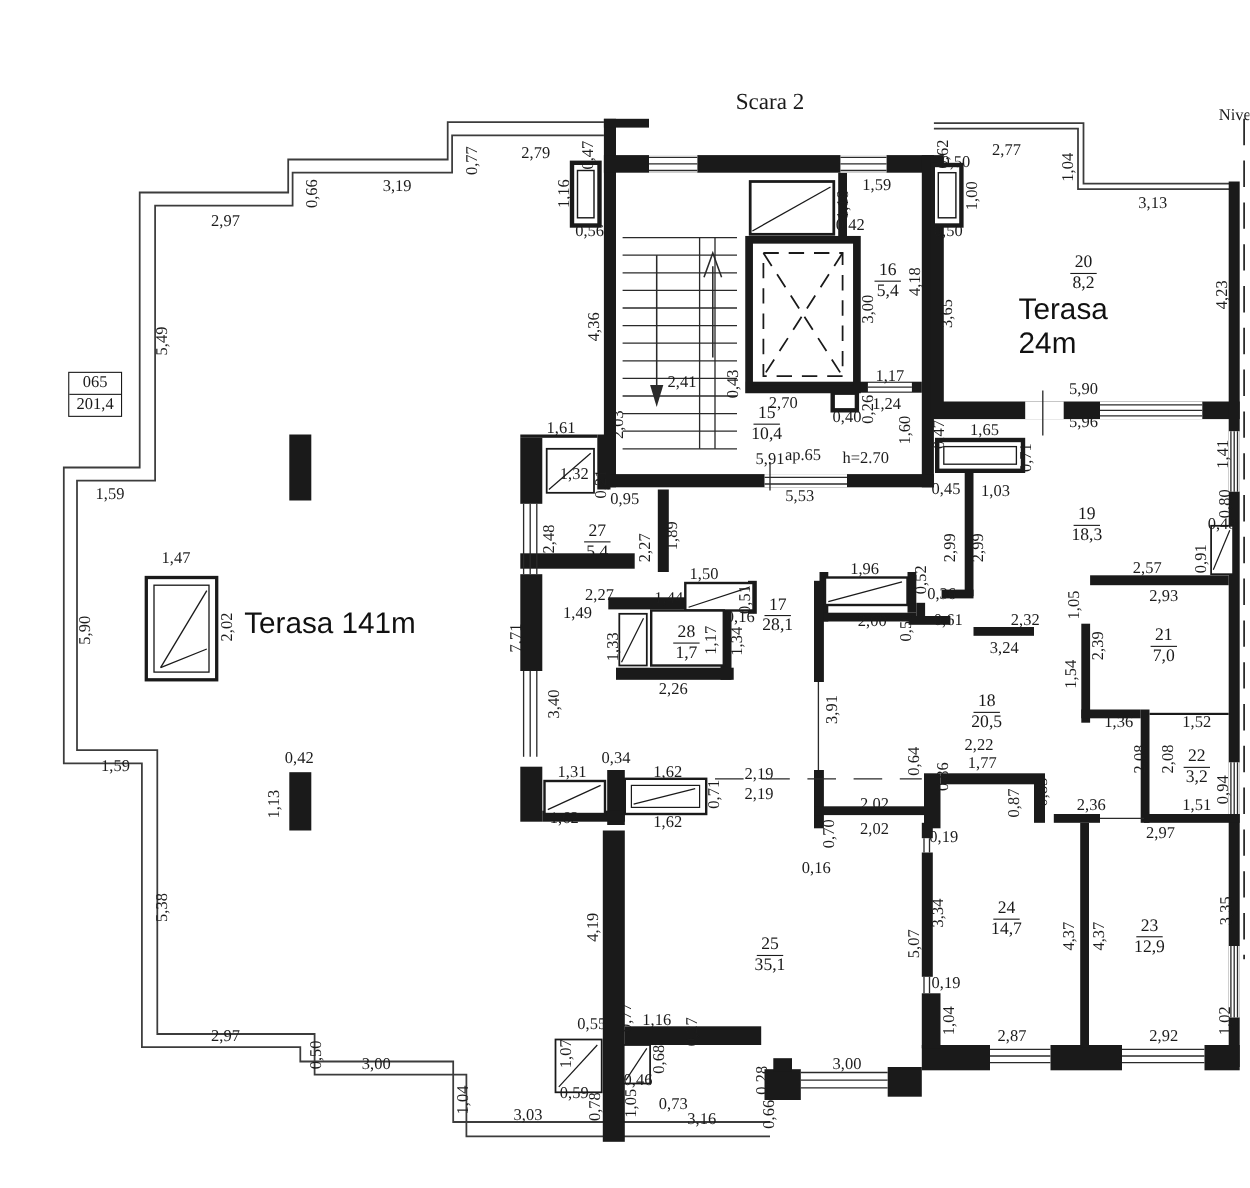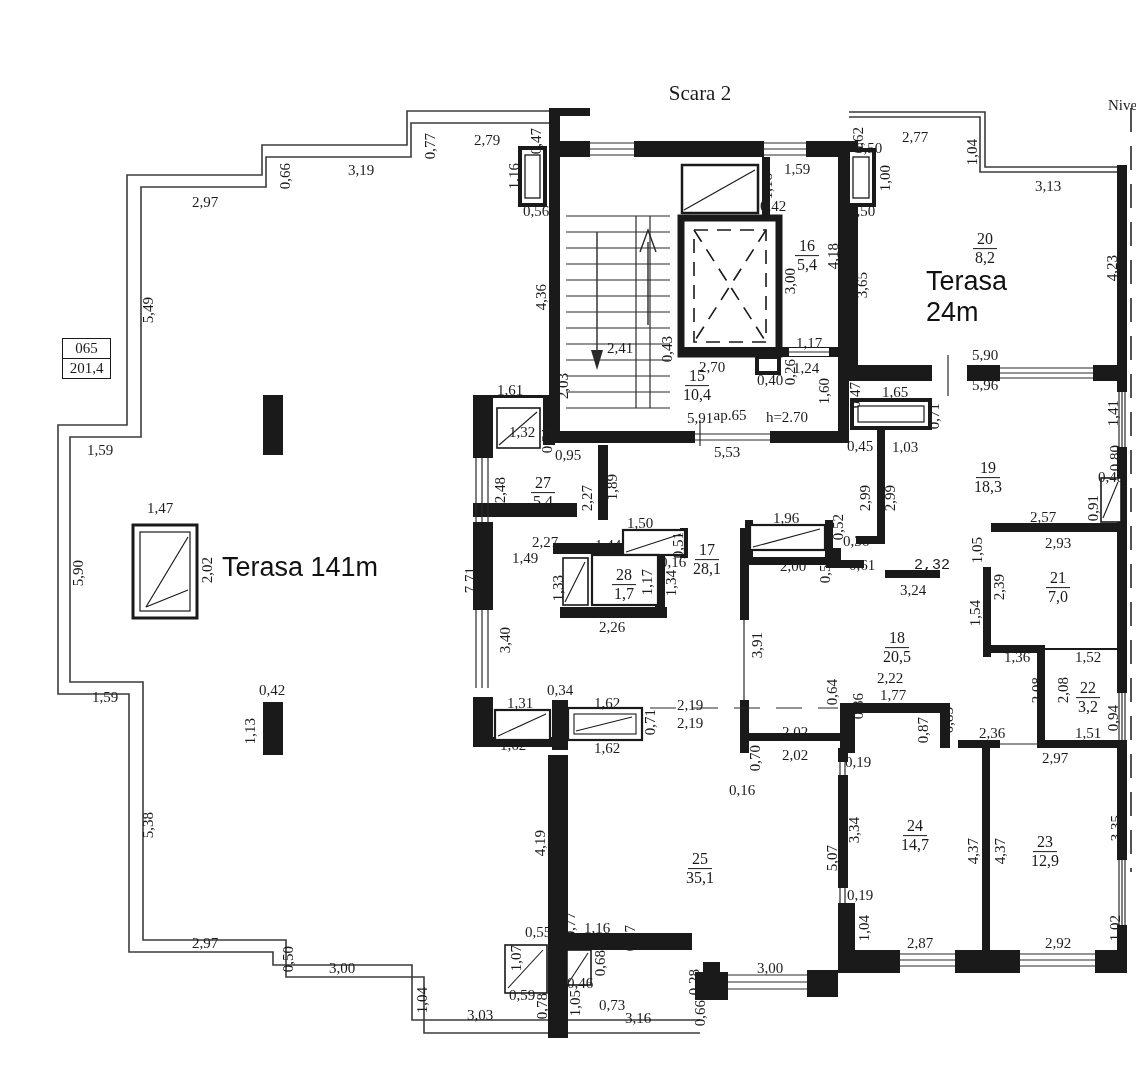--- a/index.html
+++ b/index.html
@@ -327,21 +327,21 @@
       <div class="dim" style="left: 640px; top: 523px;">1,50</div>
       <div class="dim" style="left: 545px; top: 542px;">2,27</div>
       <div class="dim" style="left: 525px; top: 558px;">1,49</div>
       <div class="dim" style="left: 608px; top: 545px;">1,44</div>
       <div class="dim" style="left: 673px; top: 562px;">0,16</div>
       <div class="dim" style="left: 612px; top: 627px;">2,26</div>
       <div class="dim" style="left: 786px; top: 518px;">1,96</div>
       <div class="dim" style="left: 856px; top: 541px;">0,36</div>
       <div class="dim" style="left: 793px; top: 566px;">2,00</div>
       <div class="dim" style="left: 862px; top: 565px;">0,61</div>
-      <div class="dim" style="left: 932px; top: 565px; font-family: Liberation Mono, monospace;">2,32</div>
+      <div class="dim" style="left: 932px; top: 565px;">2,32</div>
       <div class="dim" style="left: 913px; top: 590px;">3,24</div>
       <div class="dim" style="left: 1043px; top: 517px;">2,57</div>
       <div class="dim" style="left: 1058px; top: 543px; text-align: right;">2,93</div>
       <div class="dim" style="left: 1111px; top: 477px;">0,48</div>
       <div class="dim" style="left: 1017px; top: 657px;">1,36</div>
       <div class="dim" style="left: 1088px; top: 657px;">1,52</div>
       <div class="dim" style="left: 992px; top: 733px;">2,36</div>
       <div class="dim" style="left: 1088px; top: 733px;">1,51</div>
       <div class="dim" style="left: 1055px; top: 758px;">2,97</div>
       <div class="dim" style="left: 890px; top: 678px;">2,22</div>

